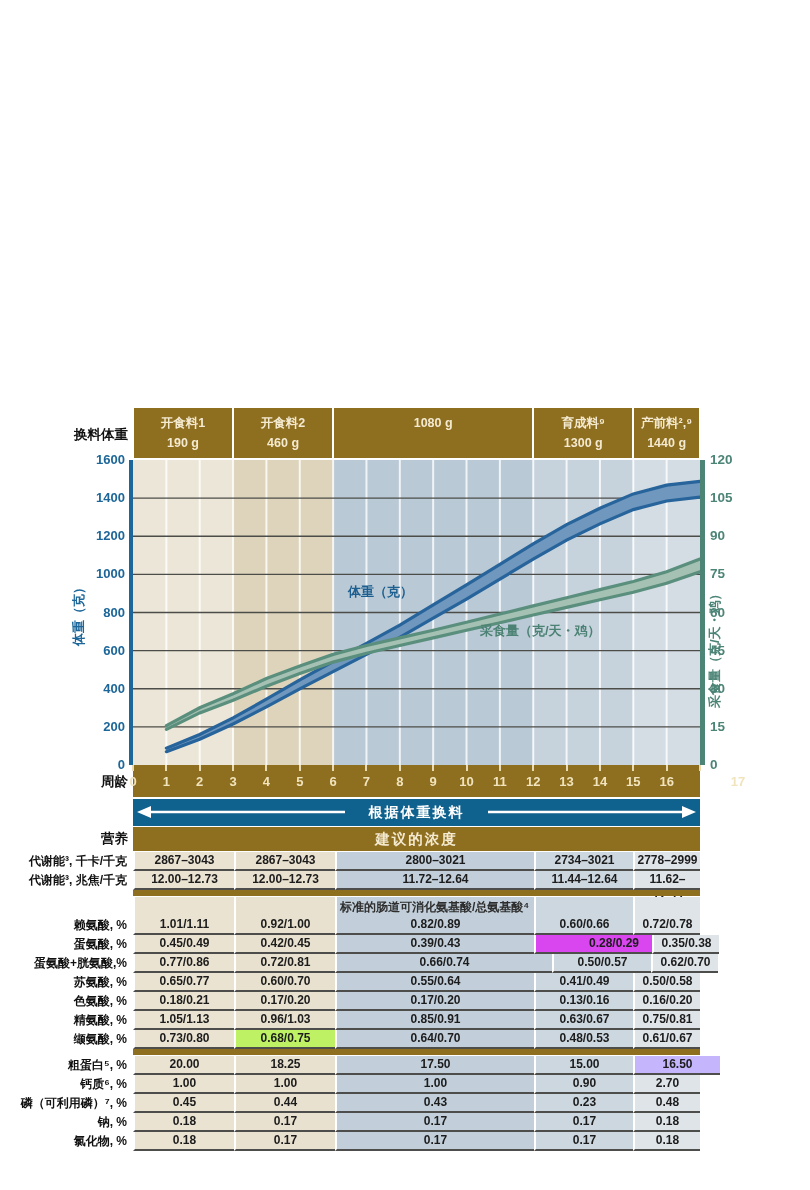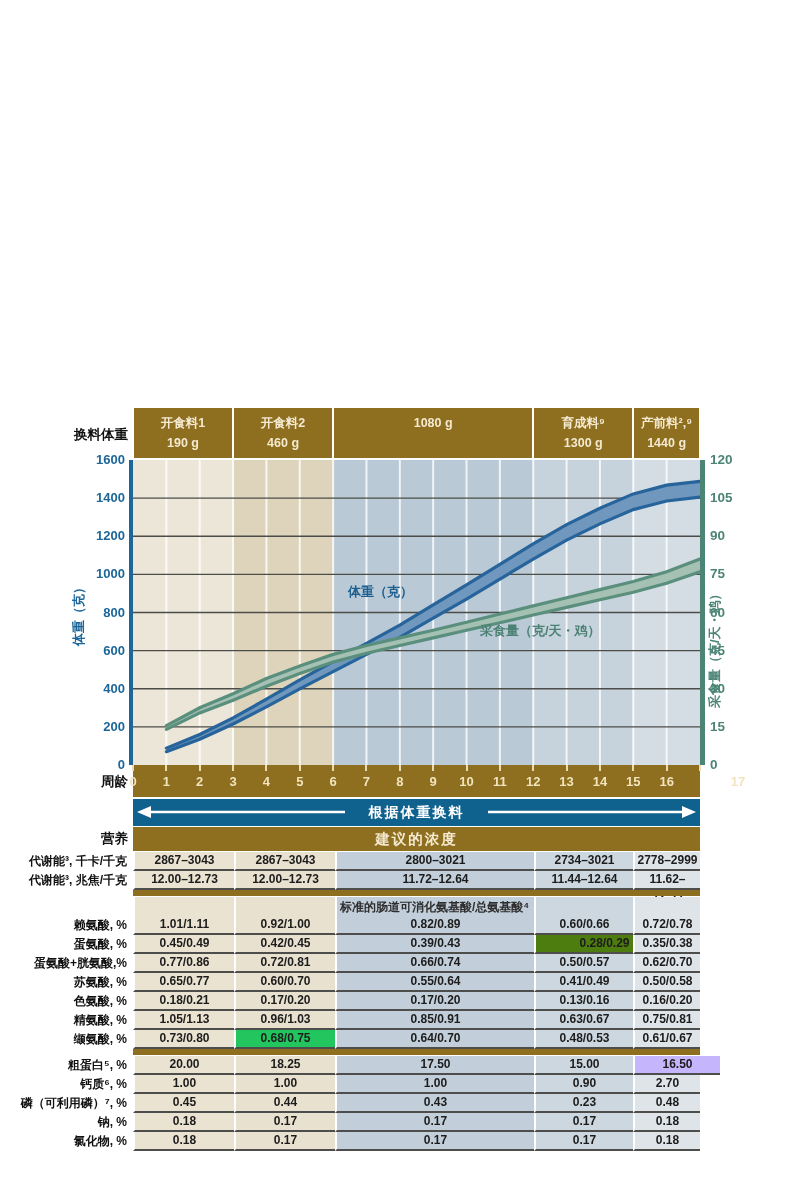--- a/index.html
+++ b/index.html
@@ -245,30 +245,30 @@
           <div class="ncell" style="width: 99px; background: rgb(204, 215, 223);">0.60/0.66</div>
           <div class="ncell" style="width: 67px; background: rgb(223, 228, 233);">0.72/0.78</div>
         </div>
         <div class="nrow">
           <div class="rlabel">
             <span>蛋氨酸, %</span>
           </div>
           <div class="ncell" style="width: 101px; background: rgb(234, 227, 210);">0.45/0.49</div>
           <div class="ncell" style="width: 101px; background: rgb(232, 225, 207);">0.42/0.45</div>
           <div class="ncell" style="width: 199px; background: rgb(194, 207, 218);">0.39/0.43</div>
-          <div class="ncell" style="width: 99px; background: #4d7c0f; padding-left: 40px;">0.28/0.29</div>
+          <div class="ncell" style="width: 118px; background: #d946ef; padding-left: 40px;">0.28/0.29</div>
           <div class="ncell" style="width: 67px; background: rgb(223, 228, 233);">0.35/0.38</div>
         </div>
         <div class="nrow">
           <div class="rlabel">
             <span>蛋氨酸+胱氨酸,%</span>
           </div>
           <div class="ncell" style="width: 101px; background: rgb(234, 227, 210);">0.77/0.86</div>
           <div class="ncell" style="width: 101px; background: rgb(232, 225, 207);">0.72/0.81</div>
-          <div class="ncell" style="width: 199px; background: rgb(194, 207, 218);">0.66/0.74</div>
+          <div class="ncell" style="width: 217px; background: rgb(194, 207, 218);">0.66/0.74</div>
           <div class="ncell" style="width: 99px; background: rgb(204, 215, 223);">0.50/0.57</div>
           <div class="ncell" style="width: 67px; background: rgb(223, 228, 233);">0.62/0.70</div>
         </div>
         <div class="nrow">
           <div class="rlabel">
             <span>苏氨酸, %</span>
           </div>
           <div class="ncell" style="width: 101px; background: rgb(234, 227, 210);">0.65/0.77</div>
           <div class="ncell" style="width: 101px; background: rgb(232, 225, 207);">0.60/0.70</div>
           <div class="ncell" style="width: 199px; background: rgb(194, 207, 218);">0.55/0.64</div>
@@ -293,21 +293,21 @@
           <div class="ncell" style="width: 101px; background: rgb(232, 225, 207);">0.96/1.03</div>
           <div class="ncell" style="width: 199px; background: rgb(194, 207, 218);">0.85/0.91</div>
           <div class="ncell" style="width: 99px; background: rgb(204, 215, 223);">0.63/0.67</div>
           <div class="ncell" style="width: 67px; background: rgb(223, 228, 233);">0.75/0.81</div>
         </div>
         <div class="nrow">
           <div class="rlabel">
             <span>缬氨酸, %</span>
           </div>
           <div class="ncell" style="width: 101px; background: rgb(234, 227, 210);">0.73/0.80</div>
-          <div class="ncell" style="width: 101px; background: #22c55e;">0.68/0.75</div>
+          <div class="ncell" style="width: 101px; background: #bef264;">0.68/0.75</div>
           <div class="ncell" style="width: 199px; background: rgb(194, 207, 218);">0.64/0.70</div>
           <div class="ncell" style="width: 99px; background: rgb(204, 215, 223);">0.48/0.53</div>
           <div class="ncell" style="width: 67px; background: rgb(223, 228, 233);">0.61/0.67</div>
         </div>
         <div class="ndivider">
           <div></div>
         </div>
         <div class="nrow">
           <div class="rlabel">
             <span>粗蛋白⁵, %</span>

